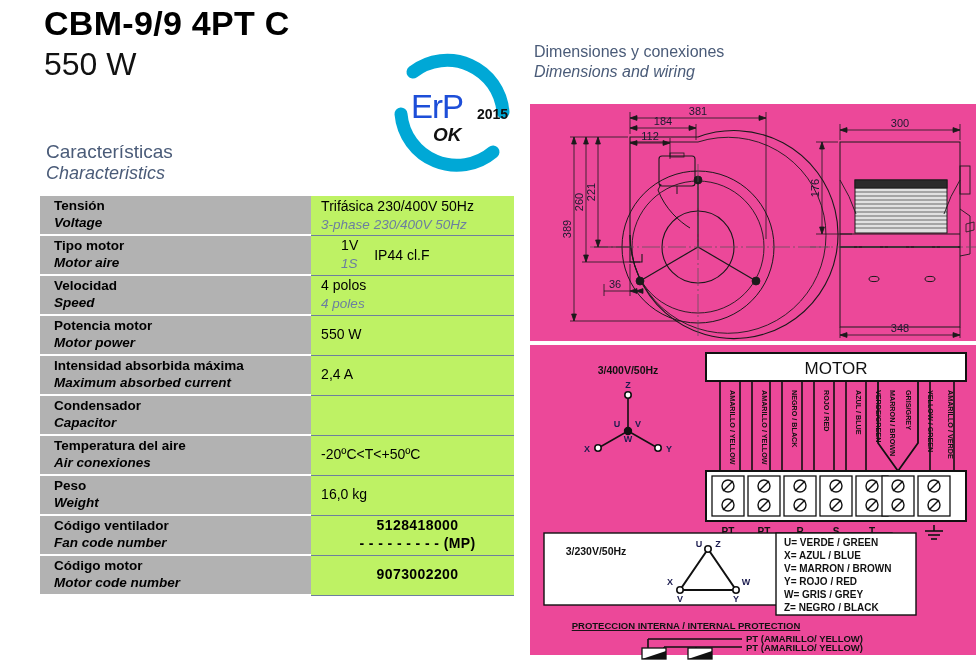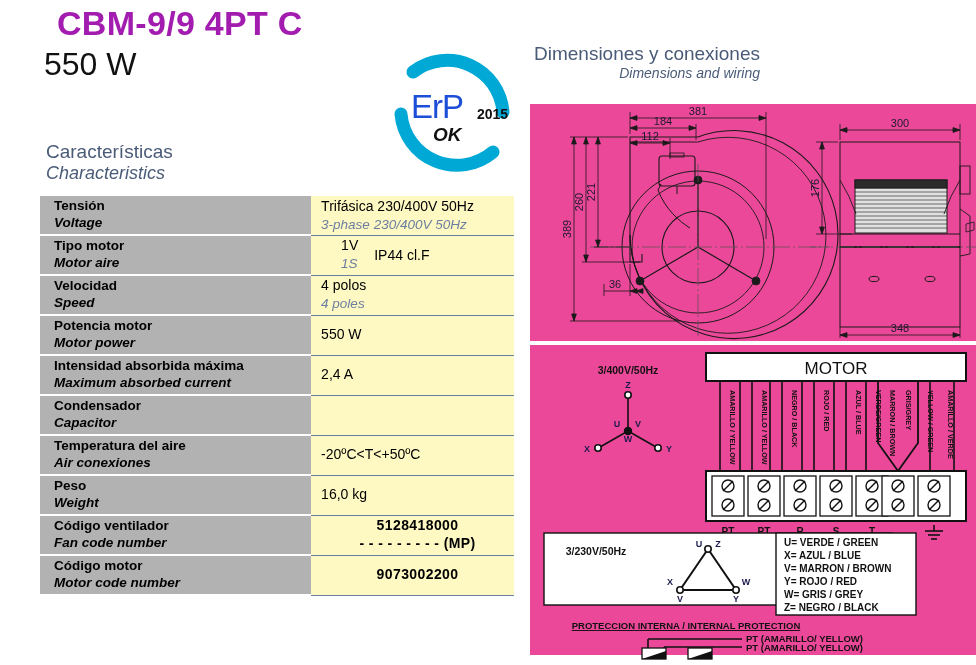--- a/index.html
+++ b/index.html
@@ -7,21 +7,21 @@
     width:976px;height:665px;
     background:#ffffff;
     font-family:"Liberation Sans", sans-serif;
     overflow:hidden;
     position:relative;
   }
   
   #left-col{position:absolute;left:0;top:0;width:520px;height:665px;}
   #title-model{
     position:absolute;left:44px;top:4px;
-    font-size:34px;font-weight:bold;color:#a21caf;letter-spacing:0.3px;margin-left:13px;
+    font-size:34px;font-weight:bold;color:#000000;letter-spacing:0.3px;
   }
   #title-power{
     position:absolute;left:44px;top:46px;
     font-size:32px;font-weight:normal;color:#111;
   }
   
   #erp-logo{position:absolute;left:383px;top:42px;width:140px;height:140px;}
   #erp-logo svg{display:block;}
   .erp-text{position:absolute;left:28px;top:46px;font-size:33px;font-weight:normal;color:#1d4ed8;letter-spacing:-1px;}
   .erp-year{position:absolute;left:94px;top:64px;font-size:14px;font-weight:bold;color:#111;}
@@ -34,37 +34,37 @@
   #spec-table{position:absolute;left:40px;top:196px;width:474px;border-collapse:collapse;}
   #spec-table td{padding:0;vertical-align:middle;}
   .lbl-cell{
     width:270px;background:#b2b2b2;height:38px;
     padding-left:14px !important;
     border-bottom:2px solid #ffffff;
   }
   .lbl-cell .es{display:block;font-size:13.5px;font-weight:bold;color:#000;line-height:1.25;}
   .lbl-cell .en{display:block;font-size:13.5px;font-weight:bold;font-style:italic;color:#000;line-height:1.25;}
   .val-cell{
-    width:200px;background:#fef9c3;height:38px;
+    width:200px;background:#bef264;height:38px;
     padding-left:10px !important;
     border-bottom:1.5px solid #6d7f9e;
     border-top:0;
   }
   .val-cell .v1{display:block;font-size:14px;color:#000;line-height:1.28;}
   .val-cell .v2{display:block;font-size:13.5px;color:#6b7ea0;font-style:italic;line-height:1.28;}
   .val-cell .bold{font-weight:bold;letter-spacing:0.4px;text-align:center;}
   .val-inline{display:flex;align-items:center;gap:0;margin-left:20px;}
   .val-inline .stack{display:inline-block;}
   .val-inline .extra{font-size:14px;color:#000;margin-left:16px;}
   .dashes{font-weight:bold;letter-spacing:1px;font-size:13.5px;}
   
   #right-col{position:absolute;left:520px;top:0;width:456px;height:665px;}
   #dim-head{position:absolute;left:14px;top:42px;line-height:1.22;}
-  #dim-head .es{font-size:19px;color:#4a5b78;}
-  #dim-head .en{font-size:14px;color:#4a5b78;font-style:italic;text-align:right;}
+  #dim-head .es{font-size:16px;color:#4a5b78;}
+  #dim-head .en{font-size:16px;color:#4a5b78;font-style:italic;}
   .panel{position:absolute;background:#ec4899;}
   #panel-dims{left:10px;top:104px;width:446px;height:237px;}
   #panel-wiring{left:10px;top:345px;width:446px;height:310px;}
   svg{overflow:visible;}
   .dimtxt{font-family:"Liberation Sans",sans-serif;font-size:11px;fill:#1a1a2e;}
   .dimtxt-b{font-family:"Liberation Sans",sans-serif;font-size:10.5px;font-weight:bold;fill:#111;}
   .wirelbl{font-family:"Liberation Sans",sans-serif;font-size:7.2px;font-weight:bold;fill:#111;}
   .termlbl{font-family:"Liberation Sans",sans-serif;font-size:10px;font-weight:bold;fill:#111;}
   .legtxt{font-family:"Liberation Sans",sans-serif;font-size:10px;font-weight:bold;fill:#111;}
   .nodelbl{font-family:"Liberation Sans",sans-serif;font-size:9px;font-weight:bold;fill:#1a1a4e;}

